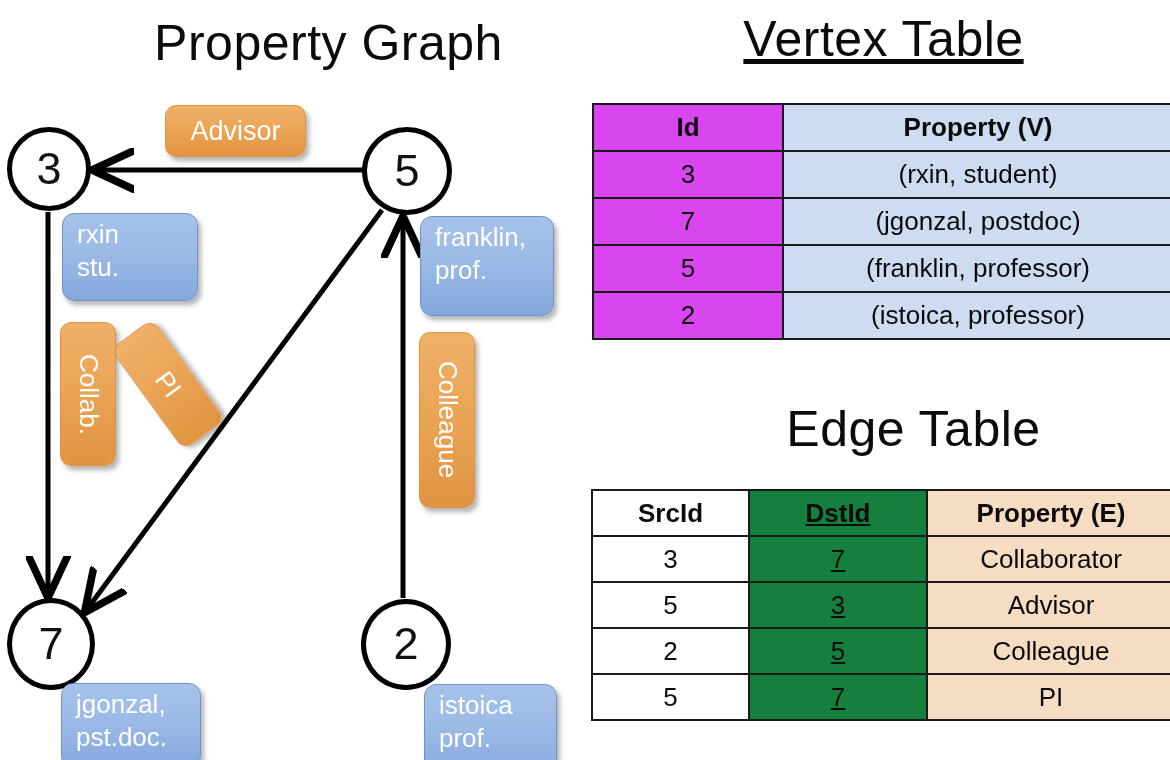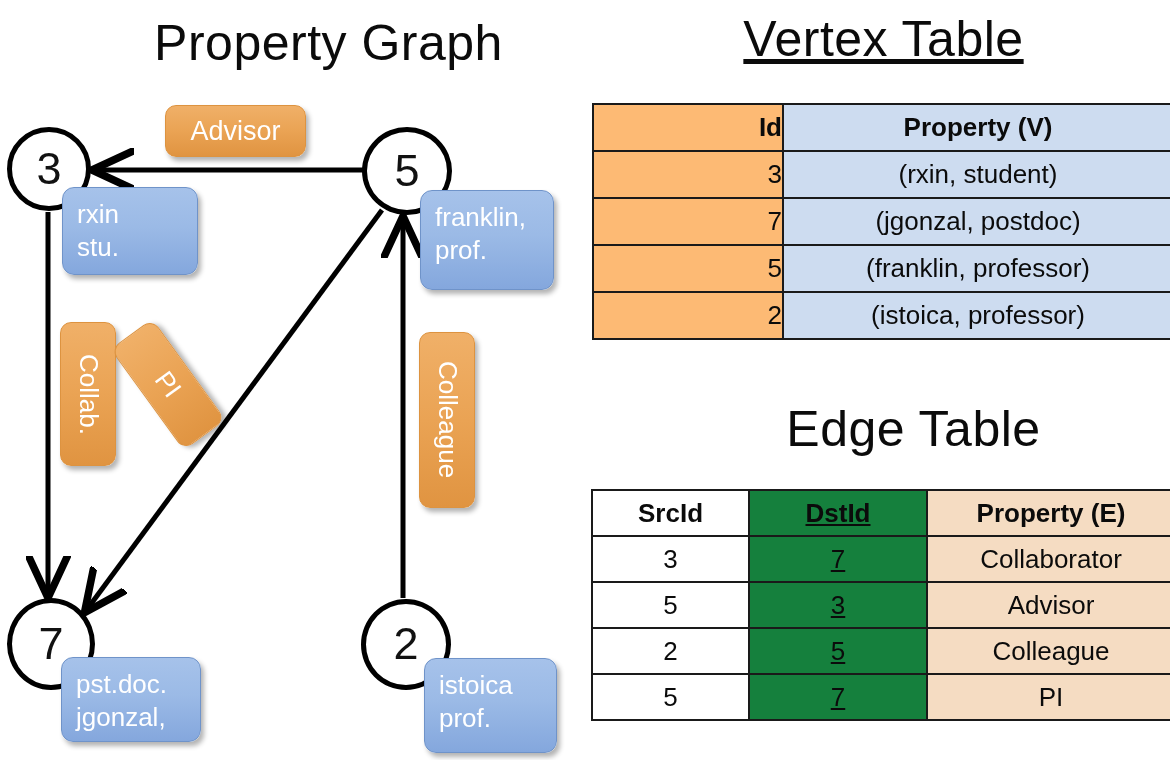--- a/index.html
+++ b/index.html
@@ -76,22 +76,23 @@
     border-radius: 12px;
     box-sizing: border-box;
     border: 1px solid #6f93c9;
     background: linear-gradient(180deg, #a6c2ea 0%, #9bbae6 45%, #84a7dd 100%);
     box-shadow: 3px 4px 5px rgba(0,0,0,0.30);
     color: #ffffff;
     font-family: "Liberation Sans", sans-serif;
     font-weight: 300;
     font-size: 26px;
     line-height: 1.28;
-    padding: 10px 0 0 14px;
+    padding: 4px 0 0 14px;
     z-index: 4;
+    margin-top: 26px;
   }
   #box-rxin     { left: 62px;  top: 187px; width: 136px; height: 88px; }
   #box-franklin { left: 420px; top: 190px; width: 134px; height: 100px; }
   #box-jgonzal  { left: 61px;  top: 657px; width: 140px; height: 85px; }
   #box-istoica  { left: 424px; top: 658px; width: 133px; height: 95px; }
 
   
   .edge-label {
     position: absolute;
     border-radius: 11px;
@@ -159,21 +160,21 @@
     padding: 0;
   }
   .data-table th {
     font-weight: 700;
     font-size: 27px;
   }
 
   
   #vertex-table { left: 592px; top: 103px; width: 576px; }
   #vertex-table th, #vertex-table td { height: 45px; font-size: 26px; }
-  #vertex-table .col-id   { width: 188px; background: #fdba74; text-align: right; }
+  #vertex-table .col-id   { width: 188px; background: #d946ef; }
   #vertex-table .col-prop { width: 388px; background: #cddcf0; }
   #vertex-table thead .col-prop { background: #cddcf0; }
 
   
   #edge-table { left: 591px; top: 489px; width: 577px; }
   #edge-table th, #edge-table td { height: 44px; font-size: 26px; }
   #edge-table .col-src { width: 155px; background: #ffffff; border-radius: 16px; }
   #edge-table .col-dst { width: 176px; background: #15803d; text-decoration: underline; }
   #edge-table .col-prop { width: 246px; background: #f5dcc2; }
   #edge-table thead .col-prop { background: #f5dcc2; }
@@ -216,22 +217,22 @@
 
   <div class="prop-box" id="box-rxin">
     <div>rxin</div>
     <div>stu.</div>
   </div>
   <div class="prop-box" id="box-franklin">
     <div>franklin,</div>
     <div>prof.</div>
   </div>
   <div class="prop-box" id="box-jgonzal">
+    <div>jgonzal,</div>
     <div>pst.doc.</div>
-    <div>jgonzal,</div>
   </div>
   <div class="prop-box" id="box-istoica">
     <div>istoica</div>
     <div>prof.</div>
   </div>
 
   <div class="edge-label" id="label-advisor">
     <span>Advisor</span>
   </div>
   <div class="edge-label" id="label-collab">

